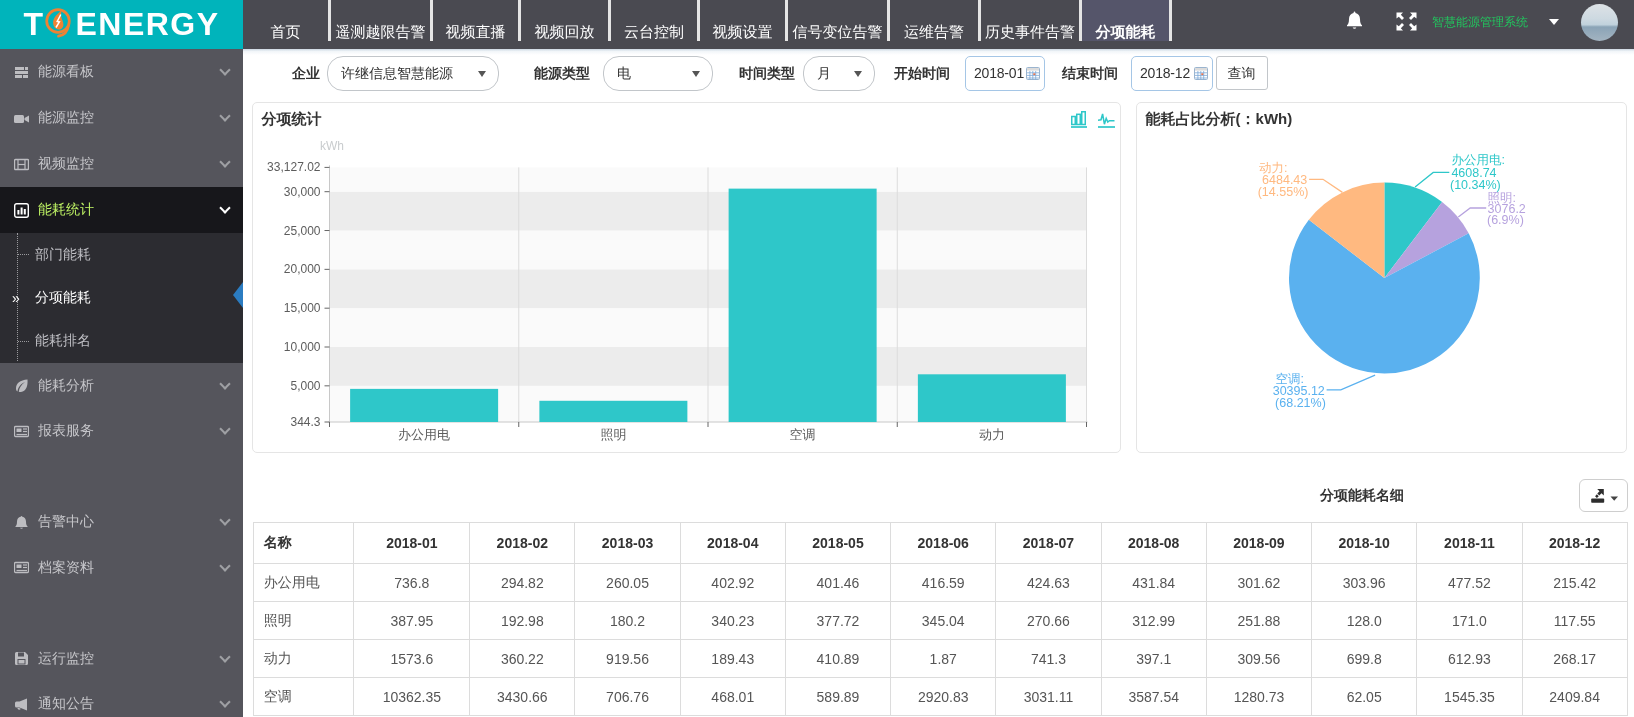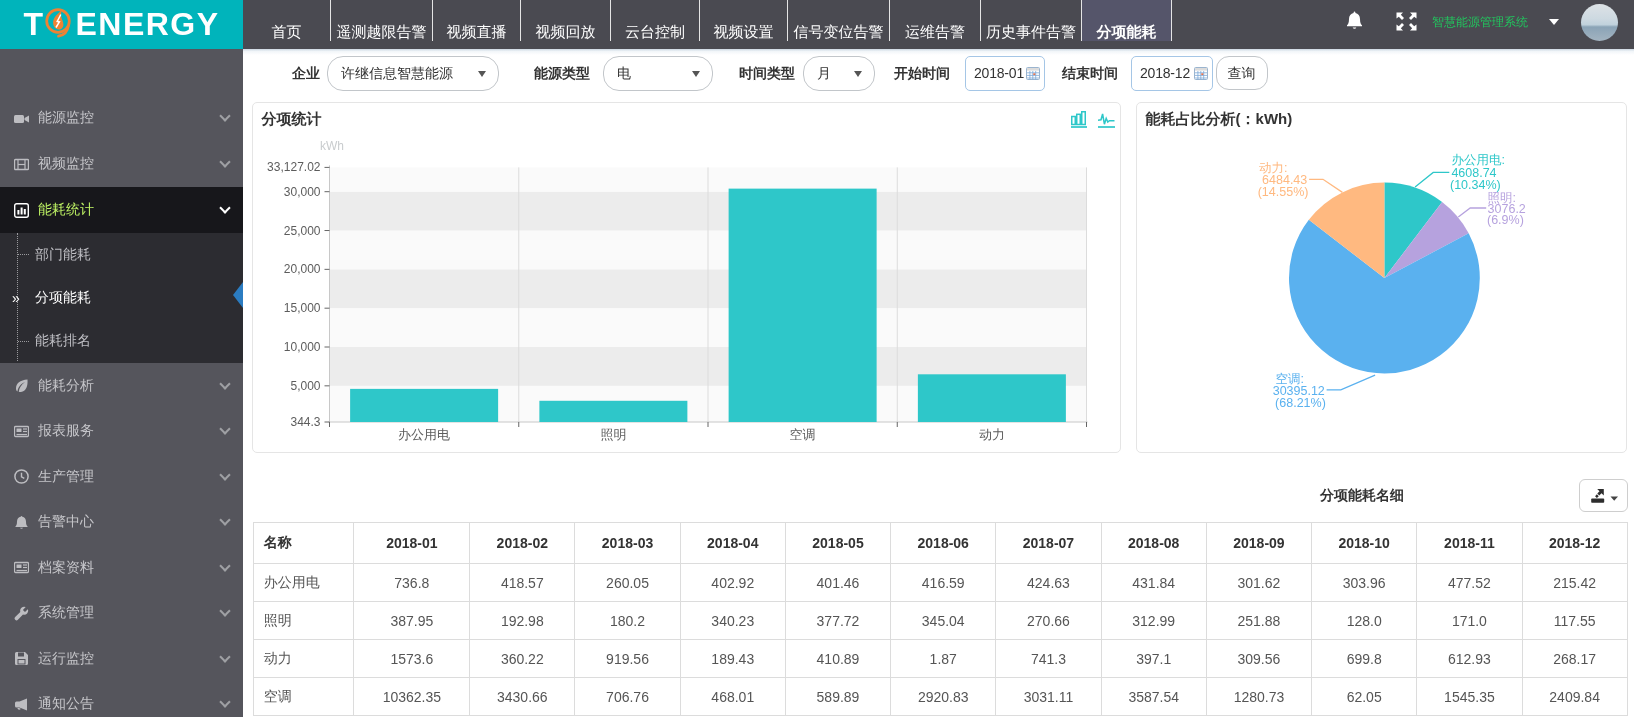--- a/index.html
+++ b/index.html
@@ -1,18 +1,18 @@
 <!DOCTYPE html>
 <html><head><meta charset="utf-8"><style>
 *{margin:0;padding:0;box-sizing:border-box}
 body{width:1634px;height:717px;overflow:hidden;background:#fff;font-family:"Liberation Sans",sans-serif;position:relative}
 .hdr{position:absolute;left:0;top:0;width:1634px;height:49px;background:#4a4a51}
 .logo{position:absolute;left:0;top:0;width:243px;height:49px;background:#00b4bb;display:flex;align-items:center;justify-content:center}
 .lt{color:#fff;font-size:32px;font-weight:bold;letter-spacing:1.5px;line-height:49px}
-.ni{position:absolute;top:0;height:41px;line-height:63px;text-align:center;color:#fff;font-size:15px;border-right:1px solid #e5e5e5}
+.ni{position:absolute;top:0;height:41px;line-height:63px;text-align:center;color:#fff;font-size:15px;border-right:3px solid #e5e5e5}
 .niact{background:#55556a;font-weight:bold}
 .husr{position:absolute;left:1432px;top:0;height:49px;line-height:44px;color:#22c55e;font-size:12px}
 .hcaret{position:absolute;left:1549px;top:19px;width:0;height:0;border-left:5px solid transparent;border-right:5px solid transparent;border-top:6px solid #fff}
 .avatar{position:absolute;left:1581px;top:4px;width:37px;height:37px;border-radius:50%;background:linear-gradient(180deg,#dde2e6 0%,#cdd9e1 40%,#c0d1dc 56%,#8aa3b6 62%,#93a9ba 75%,#a3b4c1 100%)}
 .sb{position:absolute;left:0;top:49px;width:243px;height:668px;background:#55555c}
 .si{position:absolute;left:0;width:243px;display:flex;align-items:center}
 .si svg{position:absolute;left:14px}
 .si span{position:absolute;left:38px;font-size:14px;color:#c6c6ca}
 .chev{position:absolute;left:221px;top:50%;margin-top:-6px;width:8px;height:8px;border:solid #9fa0a4;border-width:0 2.2px 2.2px 0;transform:rotate(45deg)}
 .act{background:#17171b}
@@ -23,21 +23,21 @@
 .doth{position:absolute;left:18px;width:11px;border-top:1px dotted #9a9a9e}
 .arr{position:absolute;left:12px;color:#fff;font-size:14px;font-weight:normal}
 .blue-tri{position:absolute;left:233px;top:232.6px;width:0;height:0;border-top:13px solid transparent;border-bottom:13px solid transparent;border-right:10px solid #2b7cc1}
 .main{position:absolute;left:243px;top:49px;width:1391px;height:668px;background:#fff}
 .topline{position:absolute;left:243px;top:49px;width:1391px;height:6px;background:linear-gradient(180deg,#ccd7e2,#f2f6f9 40%,#ffffff)}
 .flabel{position:absolute;top:56px;height:35px;line-height:35px;font-size:14px;font-weight:bold;color:#333}
 .sel{position:absolute;top:56px;height:35px;background:#fff;border:1px solid #c2c6ca;border-radius:16px;font-size:14px;color:#333;line-height:33px;padding-left:13px}
 .scaret{position:absolute;right:12px;top:14px;width:0;height:0;border-left:4.5px solid transparent;border-right:4.5px solid transparent;border-top:6px solid #555}
 .din{position:absolute;top:56px;height:35px;background:#fff;border:1px solid #a5c6e6;border-radius:5px;font-size:14px;color:#333;line-height:33px;padding-left:8px;letter-spacing:-0.2px}
 .din svg{position:absolute;right:4px;top:10px}
-.qbtn{position:absolute;left:1215.5px;top:56px;width:52px;height:34px;background:#fff;border:1px solid #c2c6ca;border-radius:13px;font-size:14px;color:#333;text-align:center;line-height:33px}
+.qbtn{position:absolute;left:1215.5px;top:56px;width:52px;height:34px;background:#fff;border:1px solid #c2c6ca;border-radius:3px;font-size:14px;color:#333;text-align:center;line-height:33px}
 .panel{position:absolute;background:#fff;border:1px solid #e5e5e5;border-radius:5px}
 .ptitle{position:absolute;left:9px;top:7px;font-size:15px;font-weight:bold;color:#333}
 .ttl2{position:absolute;left:1314px;top:487px;width:96px;text-align:center;font-size:14px;font-weight:bold;color:#333}
 .dlbtn{position:absolute;left:1578.5px;top:478.5px;width:49px;height:33px;background:#fff;border:1px solid #cecece;border-radius:6px}
 .dlbtn svg{position:absolute;left:10px;top:8px}
 .dt{position:absolute;left:252.7px;top:522px;border-collapse:collapse;table-layout:fixed}
 .dt td{border:1px solid #dcdcdc;font-size:14px;color:#555;text-align:center;height:38px;padding:0}
 .dt tr.hd td{font-weight:bold;color:#333;height:41px}
 .dt td.nm{text-align:left;padding-left:10px}
 </style></head>
@@ -73,20 +73,31 @@
         <path d="M20.5 6.5 V0.5 H14 L16.2 2.7 L13 5.9 L15 7.9 L18.2 4.7 Z"></path>
         <path d="M0.5 12.5 V18.5 H7 L4.8 16.3 L8 13.1 L6 11.1 L2.8 14.3 Z"></path>
         <path d="M20.5 12.5 V18.5 H14 L16.2 16.3 L13 13.1 L15 11.1 L18.2 14.3 Z"></path>
       </g>
     </svg>
 <div class="husr">智慧能源管理系统</div>
 <div class="hcaret"></div>
 <div class="avatar"></div>
 </div>
 <div class="sb">
+<div class="si" style="top:0px;height:46px">
+      <svg width="15" height="15" viewBox="0 0 15 15">
+        <rect x="1" y="2" width="9" height="3" fill="#bdbdc1"></rect>
+        <rect x="11" y="2" width="3" height="3" fill="#bdbdc1"></rect>
+        <rect x="1" y="6" width="13" height="3" fill="#bdbdc1"></rect>
+        <rect x="1" y="10" width="7" height="3" fill="#bdbdc1"></rect>
+        <rect x="9" y="10" width="5" height="3" fill="#bdbdc1"></rect>
+      </svg>
+      <span>能源看板</span>
+      <i class="chev"></i>
+    </div>
 <div class="si" style="top:46px;height:46px">
       <svg width="15" height="15" viewBox="0 0 15 15">
         <rect x="0" y="4" width="10" height="8" rx="1.5" fill="#bdbdc1"></rect>
         <path d="M10.5 7 L15 4.5 V11.5 L10.5 9 Z" fill="#bdbdc1"></path>
       </svg>
       <span>能源监控</span>
       <i class="chev"></i>
     </div>
 <div class="si" style="top:92px;height:46px">
       <svg width="15" height="15" viewBox="0 0 15 15">
@@ -134,52 +145,37 @@
       <svg width="15" height="15" viewBox="0 0 15 15">
         <rect x="0.5" y="2.5" width="14" height="10" rx="1" fill="none" stroke="#bdbdc1" stroke-width="1.3"></rect>
         <rect x="2.5" y="4.5" width="5" height="3.5" fill="#bdbdc1"></rect>
         <line x1="9" y1="5" x2="13" y2="5" stroke="#bdbdc1" stroke-width="1.2"></line>
         <line x1="9" y1="7.5" x2="13" y2="7.5" stroke="#bdbdc1" stroke-width="1.2"></line>
         <line x1="2.5" y1="10.5" x2="13" y2="10.5" stroke="#bdbdc1" stroke-width="1.2"></line>
       </svg>
       <span>报表服务</span>
       <i class="chev"></i>
     </div>
-<div class="si" style="top:405.0px;height:45.5px">
-      <svg width="15" height="15" viewBox="0 0 15 15">
-        <circle cx="7.5" cy="7.5" r="6.6" fill="none" stroke="#bdbdc1" stroke-width="1.5"></circle>
-        <path d="M7.5 3.8 V7.8 L10.3 9.4" fill="none" stroke="#bdbdc1" stroke-width="1.4"></path>
-      </svg>
-      <span>生产管理</span>
-      <i class="chev"></i>
-    </div>
 <div class="si" style="top:450.5px;height:45.5px">
       <svg width="15" height="15" viewBox="0 0 15 15">
         <path d="M7.5 1 C7.9 1 8.3 1.3 8.3 1.8 C10.5 2.2 12 4 12 6.5 C12 9.5 12.7 10.7 13.5 11.3 L13.5 12 H1.5 L1.5 11.3 C2.3 10.7 3 9.5 3 6.5 C3 4 4.5 2.2 6.7 1.8 C6.7 1.3 7.1 1 7.5 1 Z" fill="#bdbdc1"></path>
         <path d="M6 12.8 A1.6 1.6 0 0 0 9 12.8 Z" fill="#bdbdc1"></path>
       </svg>
       <span>告警中心</span>
       <i class="chev"></i>
     </div>
 <div class="si" style="top:496.0px;height:45.5px">
       <svg width="15" height="15" viewBox="0 0 15 15">
         <rect x="0.5" y="2.5" width="14" height="10" rx="1" fill="none" stroke="#bdbdc1" stroke-width="1.3"></rect>
         <rect x="2.5" y="4.5" width="5" height="3.5" fill="#bdbdc1"></rect>
         <line x1="9" y1="5" x2="13" y2="5" stroke="#bdbdc1" stroke-width="1.2"></line>
         <line x1="9" y1="7.5" x2="13" y2="7.5" stroke="#bdbdc1" stroke-width="1.2"></line>
         <line x1="2.5" y1="10.5" x2="13" y2="10.5" stroke="#bdbdc1" stroke-width="1.2"></line>
       </svg>
       <span>档案资料</span>
-      <i class="chev"></i>
-    </div>
-<div class="si" style="top:541.5px;height:45.5px">
-      <svg width="15" height="15" viewBox="0 0 15 15">
-        <path d="M13.8 3.2 L11 6 L8.9 3.9 L11.7 1.1 A4 4 0 0 0 6.3 5.9 L1.2 11 A1.7 1.7 0 0 0 3.9 13.7 L9 8.6 A4 4 0 0 0 13.8 3.2 Z" fill="#bdbdc1"></path>
-      </svg>
-      <span>系统管理</span>
       <i class="chev"></i>
     </div>
 <div class="si" style="top:587.0px;height:45.5px">
       <svg width="15" height="15" viewBox="0 0 15 15">
         <path d="M1 2.5 A1.5 1.5 0 0 1 2.5 1 H11 L14 4 V12.5 A1.5 1.5 0 0 1 12.5 14 H2.5 A1.5 1.5 0 0 1 1 12.5 Z" fill="#bdbdc1"></path>
         <rect x="4" y="1.5" width="6" height="4" fill="#55555c"></rect>
         <rect x="3.5" y="8" width="8" height="5.5" fill="#55555c"></rect>
         <rect x="4.5" y="9" width="6" height="3.5" fill="#bdbdc1"></rect>
       </svg>
       <span>运行监控</span>
@@ -355,21 +351,21 @@
         <td>2018-07</td>
         <td>2018-08</td>
         <td>2018-09</td>
         <td>2018-10</td>
         <td>2018-11</td>
         <td>2018-12</td>
       </tr>
 <tr>
         <td class="nm">办公用电</td>
         <td>736.8</td>
-        <td>418.57</td>
+        <td>294.82</td>
         <td>260.05</td>
         <td>402.92</td>
         <td>401.46</td>
         <td>416.59</td>
         <td>424.63</td>
         <td>431.84</td>
         <td>301.62</td>
         <td>303.96</td>
         <td>477.52</td>
         <td>215.42</td>

